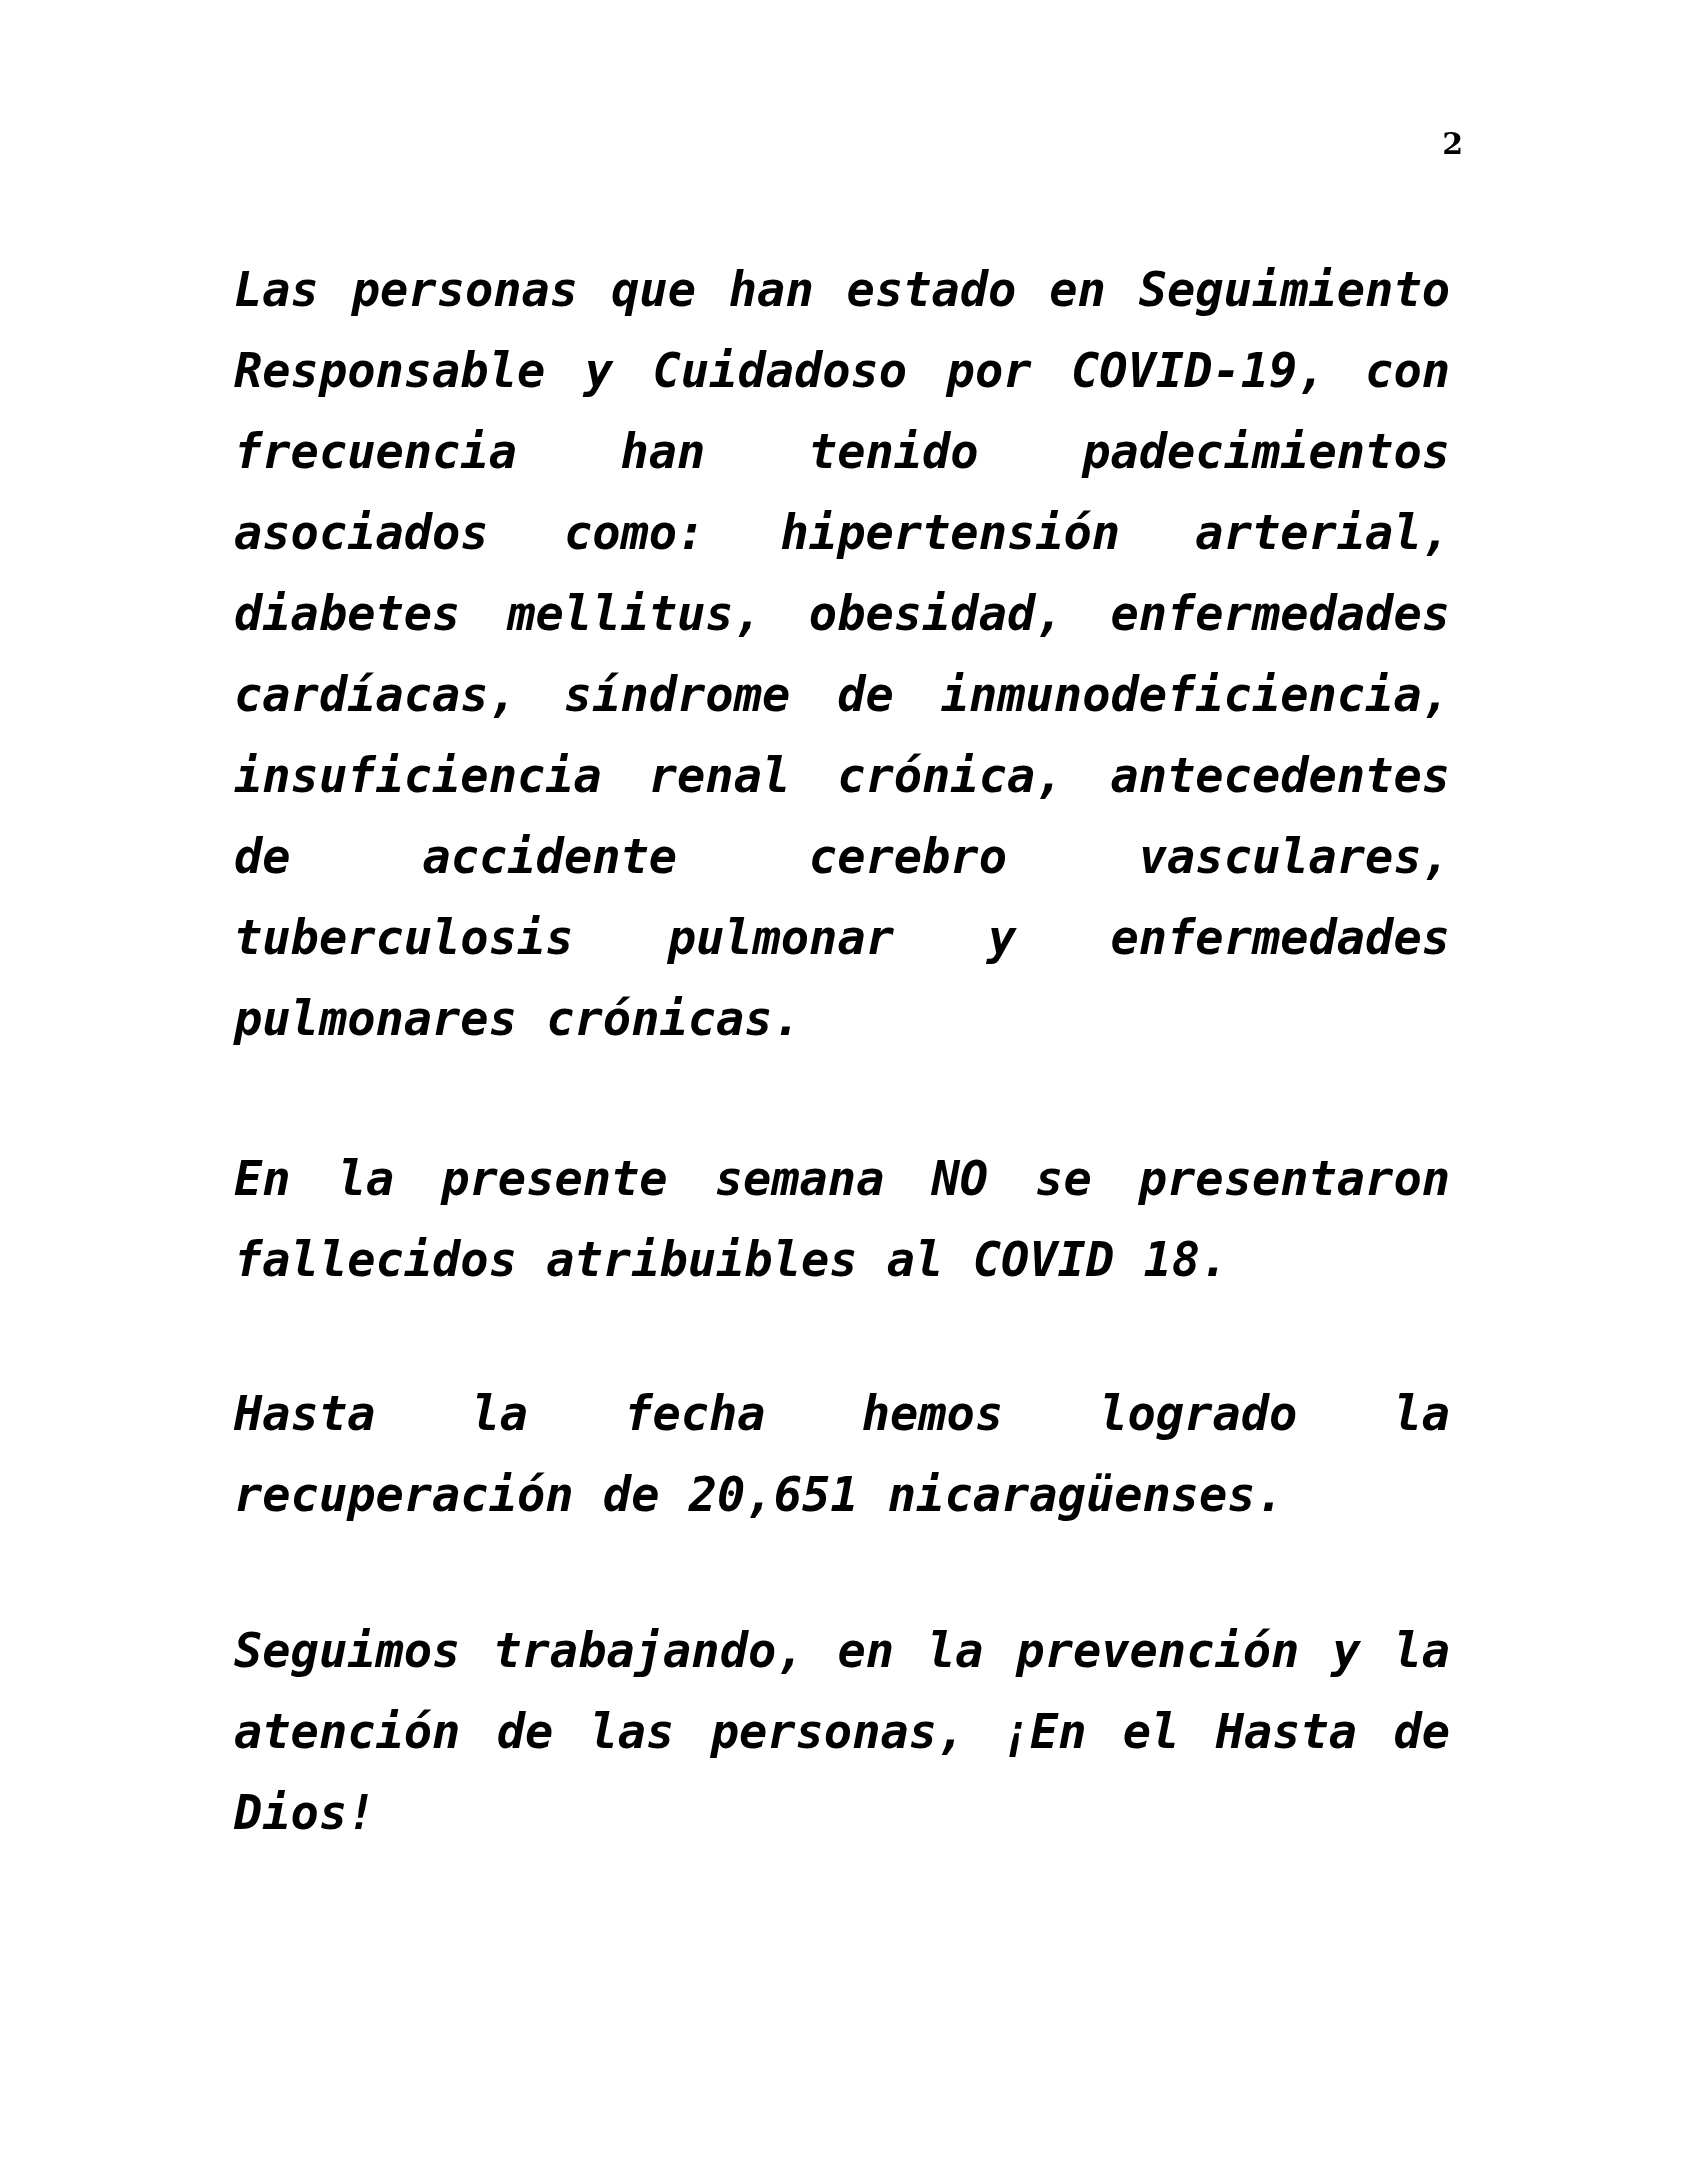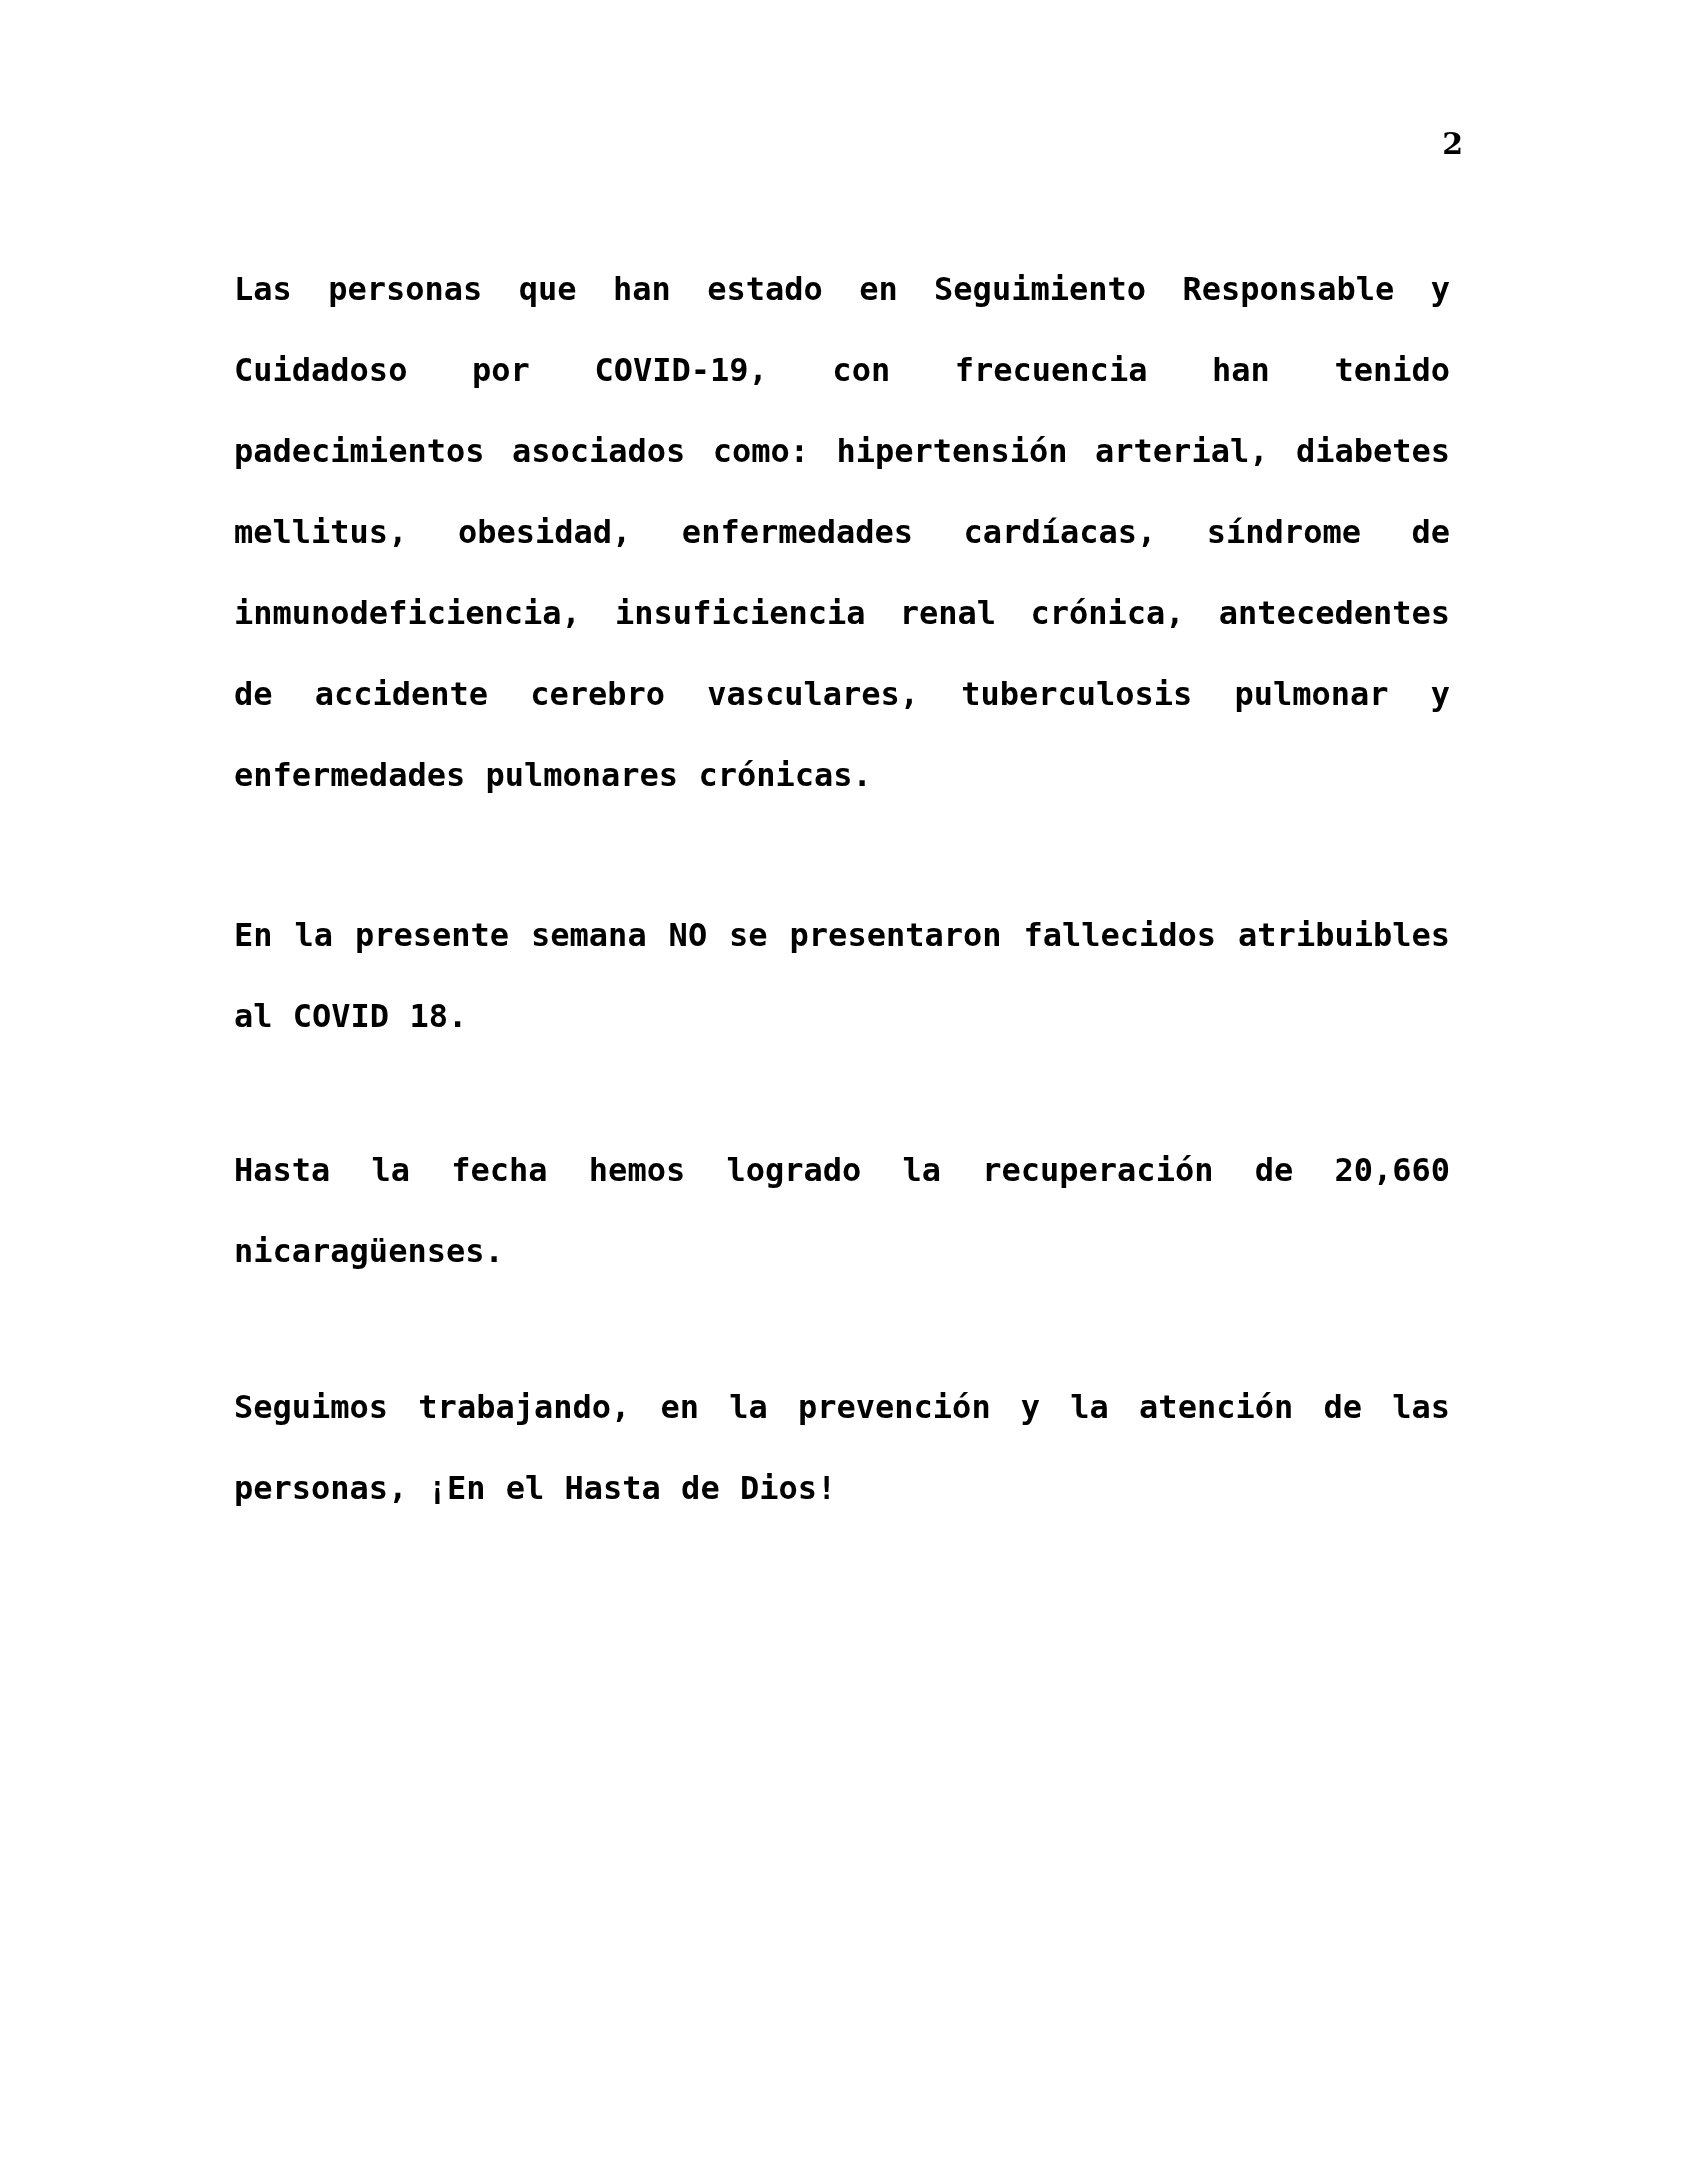--- a/index.html
+++ b/index.html
@@ -32,27 +32,28 @@
   .content {
     position: absolute;
     left: 234px;
     top: 249px;
     width: 1216px;
   }
   p.para {
     margin: 0;
     font-family: "DejaVu Sans Mono", "Liberation Mono", monospace;
     font-weight: bold;
-    font-size: 32px;
+    font-size: 47px;
     line-height: 81px;
     letter-spacing: 0px;
     text-align: justify;
     text-justify: inter-word;
     color: #000000;
     word-spacing: 1px;
+    font-style: italic;
   }
   .gap-1 { height: 79px; }
   .gap-2 { height: 73px; }
   .gap-3 { height: 75px; }
 </style>
 </head>
 <body>
 
 <div class="page">
 
@@ -61,21 +62,21 @@
   <div class="content">
 
     <p class="para">Las personas que han estado en Seguimiento Responsable y Cuidadoso por COVID-19, con frecuencia han tenido padecimientos asociados como: hipertensión arterial, diabetes mellitus, obesidad, enfermedades cardíacas, síndrome de inmunodeficiencia, insuficiencia renal crónica, antecedentes de accidente cerebro vasculares, tuberculosis pulmonar y enfermedades pulmonares crónicas.</p>
 
     <div class="gap-1"></div>
 
     <p class="para">En la presente semana NO se presentaron fallecidos atribuibles al COVID 18.</p>
 
     <div class="gap-2"></div>
 
-    <p class="para">Hasta la fecha hemos logrado la recuperación de 20,660 nicaragüenses.</p>
+    <p class="para">Hasta la fecha hemos logrado la recuperación de 20,651 nicaragüenses.</p>
 
     <div class="gap-3"></div>
 
     <p class="para">Seguimos trabajando, en la prevención y la atención de las personas, ¡En el Hasta de Dios!</p>
 
   </div>
 
 </div>
 
 

